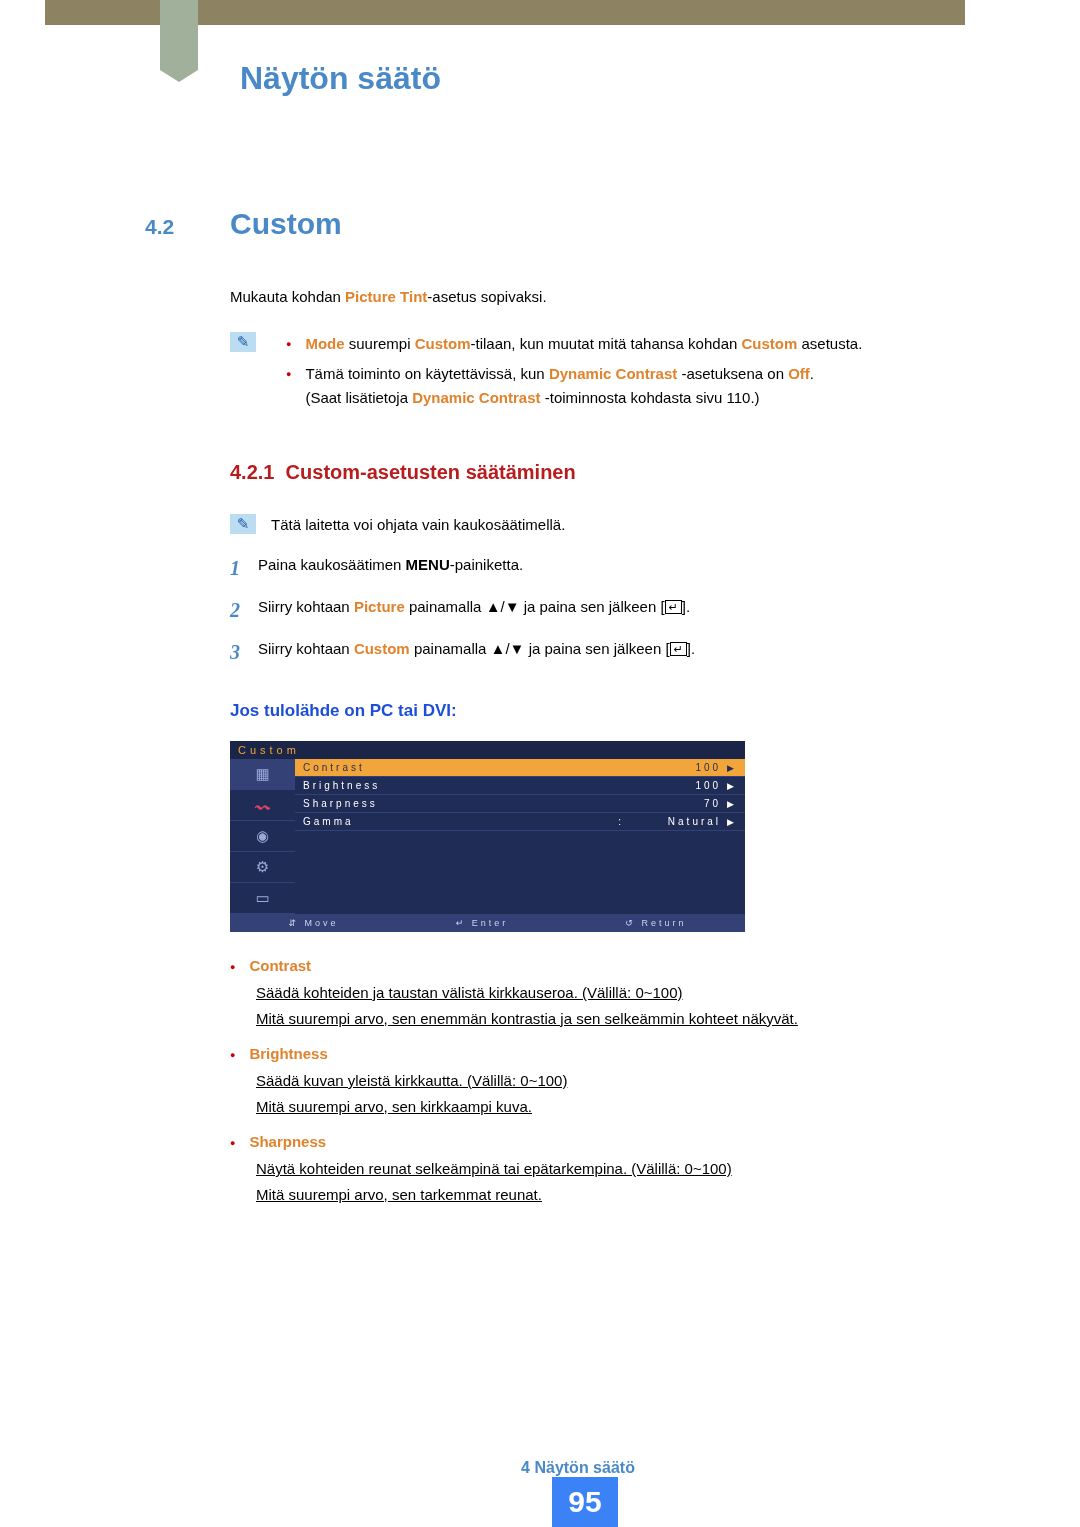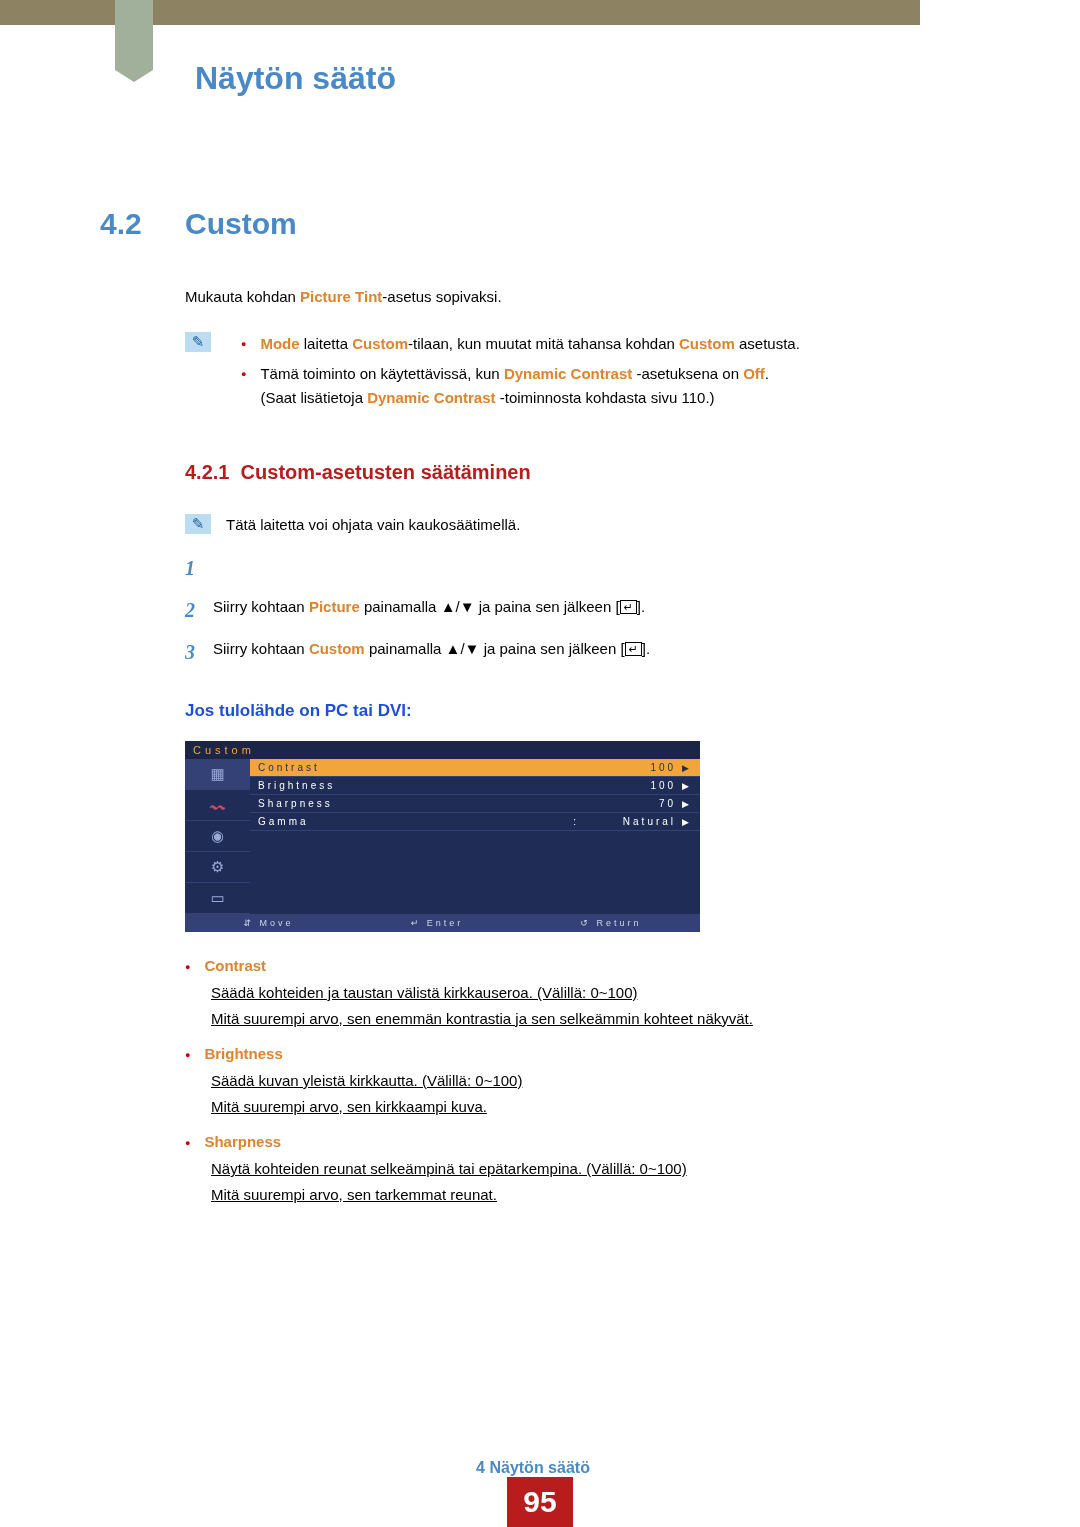--- a/index.html
+++ b/index.html
@@ -7,20 +7,21 @@
     padding: 0;
     font-family: Arial, Helvetica, sans-serif;
     background: #fff;
     width: 1080px;
   }
   .page {
     width: 920px;
     position: relative;
     min-height: 1527px;
     background: #fff;
+    margin-left: 45px;
   }
   .top-bar {
     width: 100%;
     height: 25px;
     background: #8d8363;
   }
   .vertical-stripe {
     position: absolute;
     top: 0;
     left: 115px;
@@ -48,21 +49,21 @@
     margin-top: 0;
     margin-bottom: 110px;
   }
   .section-row {
     display: flex;
     align-items: baseline;
     margin-bottom: 45px;
   }
   .section-num {
     color: #4a89c8;
-    font-size: 30px;
+    font-size: 21px;
     font-weight: bold;
     width: 85px;
   }
   .section-title {
     color: #4a89c8;
     font-size: 30px;
     font-weight: bold;
   }
   .body-block {
     margin-left: 85px;
@@ -225,21 +226,21 @@
     padding:0;
     flex-direction:column;
   }
   .footer-text {
     color:#4a89c8;
     font-size:16px;
     font-weight:bold;
     margin-right:14px;
   }
   .footer-pg {
-    background:#b91c1c;
+    background:#3b82f6;
     color:#fff;
     font-size:30px;
     font-weight:bold;
     padding:8px 16px;
   }
 </style>
 </head>
 <body>
 
 <div class="page">
@@ -259,21 +260,21 @@
         <span>Mukauta kohdan </span><span class="bold-orange">Picture Tint</span><span>-asetus sopivaksi.</span>
       </div>
 
       <div class="note-block">
         <div class="note-icon">✎</div>
         <div class="note-list">
           <div class="note-list-inner">
             <div class="bullet-row">
               <div class="bullet-dot">●</div>
               <div>
-                <span class="bold-orange">Mode</span><span> laitetta </span><span class="bold-orange">Custom</span><span>-tilaan, kun muutat mitä tahansa kohdan </span><span class="bold-orange">Custom</span><span> asetusta.</span>
+                <span class="bold-orange">Mode</span><span> suurempi </span><span class="bold-orange">Custom</span><span>-tilaan, kun muutat mitä tahansa kohdan </span><span class="bold-orange">Custom</span><span> asetusta.</span>
               </div>
             </div>
             <div class="bullet-row">
               <div class="bullet-dot">●</div>
               <div>
                 <div>
                   <span>Tämä toiminto on käytettävissä, kun </span><span class="bold-orange">Dynamic Contrast</span><span> -asetuksena on </span><span class="bold-orange">Off</span><span>.</span>
                 </div>
                 <div>
                   <span>(Saat lisätietoja </span><span class="bold-orange">Dynamic Contrast</span><span> -toiminnosta kohdasta sivu 110.)</span>
@@ -288,20 +289,21 @@
         <span>4.2.1</span>&nbsp;&nbsp;<span>Custom-asetusten säätäminen</span>
       </div>
 
       <div class="note-inline">
         <div class="note-icon" style="margin-right:15px;">✎</div>
         <div>Tätä laitetta voi ohjata vain kaukosäätimellä.</div>
       </div>
 
       <div class="step">
         <div class="step-num">1</div>
+        <div><span>Paina kaukosäätimen </span><span class="bold-black">MENU</span><span>-painiketta.</span></div>
       </div>
       <div class="step">
         <div class="step-num">2</div>
         <div><span>Siirry kohtaan </span><span class="bold-orange">Picture</span><span> painamalla </span><span class="arrow-icons">▲/▼</span><span> ja paina sen jälkeen [</span><span class="enter-box">↵</span><span>].</span></div>
       </div>
       <div class="step">
         <div class="step-num">3</div>
         <div><span>Siirry kohtaan </span><span class="bold-orange">Custom</span><span> painamalla </span><span class="arrow-icons">▲/▼</span><span> ja paina sen jälkeen [</span><span class="enter-box">↵</span><span>].</span></div>
       </div>
 

